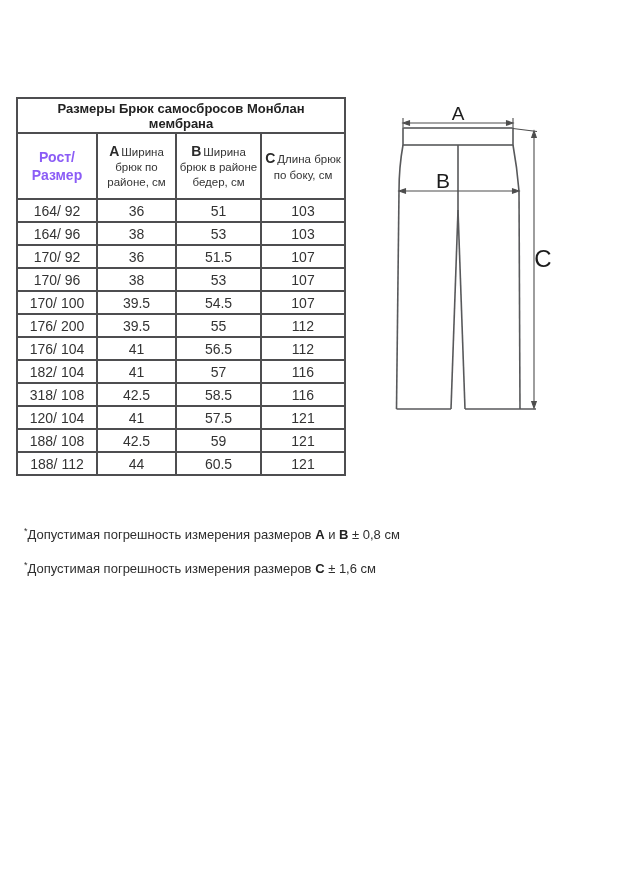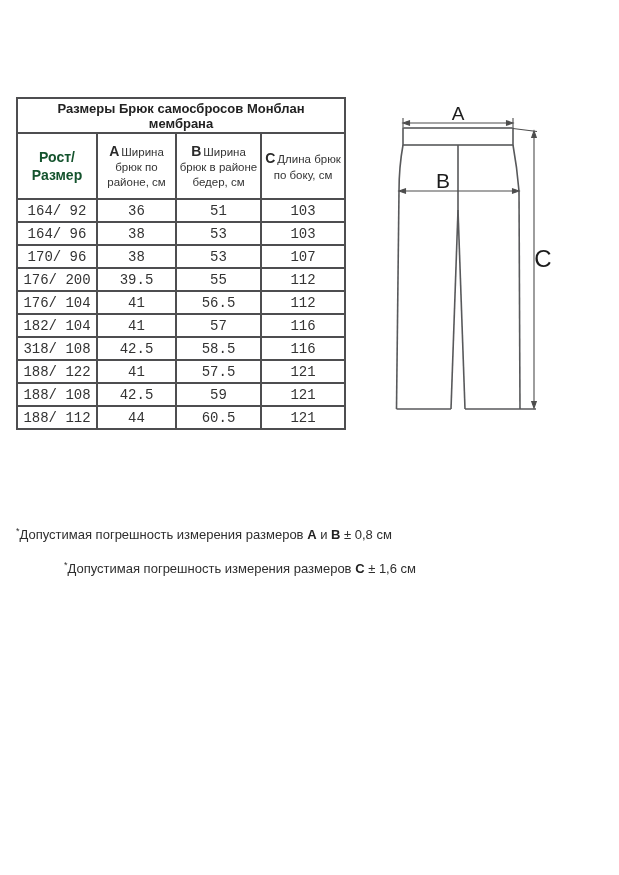--- a/index.html
+++ b/index.html
@@ -44,59 +44,58 @@
   }
   tr.header-row td {
     height: 66px;
     font-size: 11.5px;
     line-height: 1.3;
     color: #333;
   }
   tr.header-row td.rowsize-head {
     font-size: 14px;
     font-weight: bold;
-    color: #14532d;
+    color: #8b5cf6;
   }
   .dim-letter {
     font-size: 14px;
     font-weight: bold;
     color: #2a2a2a;
     margin-right: 2px;
   }
   tbody.size-body td {
     height: 23px;
     font-size: 14px;
     color: #333;
     padding: 0;
-    font-family: Liberation Mono, monospace;
   }
 
   
   .pants-diagram {
     position: absolute;
     left: 375px;
     top: 95px;
     width: 245px;
     height: 335px;
   }
   .pants-diagram text {
     font-family: "Liberation Sans", "DejaVu Sans", sans-serif;
     fill: #1c1c1c;
   }
 
   
   .footnote {
     position: absolute;
-    left: 16px;
+    left: 24px;
     font-size: 13px;
     color: #2e2e2e;
     white-space: nowrap;
   }
   .footnote-1 { top: 527px; }
-  .footnote-2 { top: 561px; margin-left: 48px; }
+  .footnote-2 { top: 561px; }
   .footnote sup {
     font-size: 9px;
     vertical-align: top;
     position: relative;
     top: -1px;
   }
   .footnote b { color: #222; }
 </style>
 </head>
 <body>
@@ -127,26 +126,38 @@
           <td>51</td>
           <td>103</td>
         </tr>
         <tr>
           <td>164/ 96</td>
           <td>38</td>
           <td>53</td>
           <td>103</td>
         </tr>
         <tr>
+          <td>170/ 92</td>
+          <td>36</td>
+          <td>51.5</td>
+          <td>107</td>
+        </tr>
+        <tr>
           <td>170/ 96</td>
           <td>38</td>
           <td>53</td>
           <td>107</td>
         </tr>
         <tr>
+          <td>170/ 100</td>
+          <td>39.5</td>
+          <td>54.5</td>
+          <td>107</td>
+        </tr>
+        <tr>
           <td>176/ 200</td>
           <td>39.5</td>
           <td>55</td>
           <td>112</td>
         </tr>
         <tr>
           <td>176/ 104</td>
           <td>41</td>
           <td>56.5</td>
           <td>112</td>
@@ -157,21 +168,21 @@
           <td>57</td>
           <td>116</td>
         </tr>
         <tr>
           <td>318/ 108</td>
           <td>42.5</td>
           <td>58.5</td>
           <td>116</td>
         </tr>
         <tr>
-          <td>188/ 122</td>
+          <td>120/ 104</td>
           <td>41</td>
           <td>57.5</td>
           <td>121</td>
         </tr>
         <tr>
           <td>188/ 108</td>
           <td>42.5</td>
           <td>59</td>
           <td>121</td>
         </tr>

